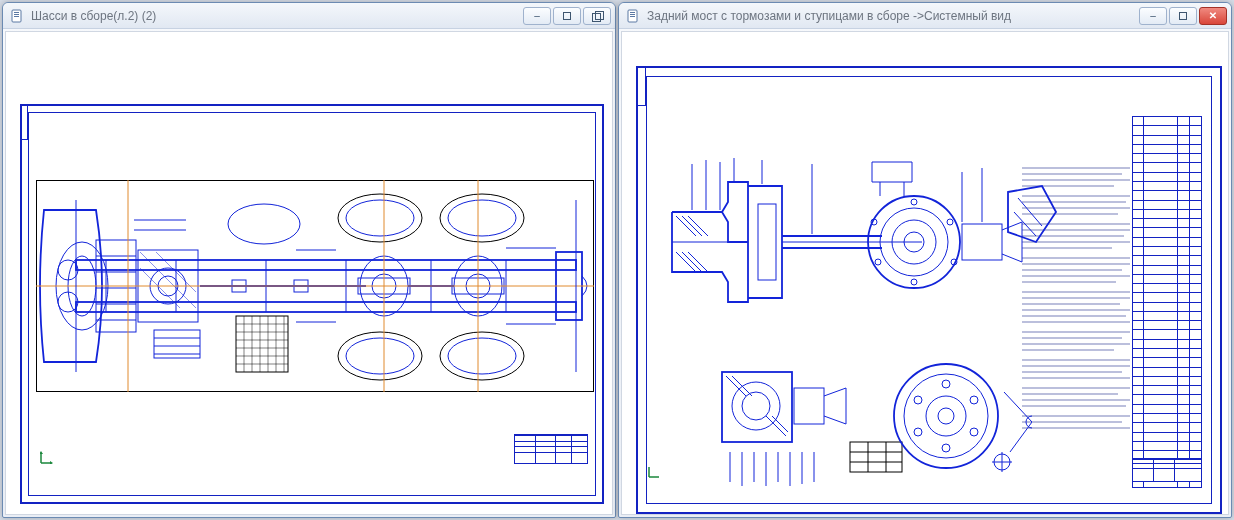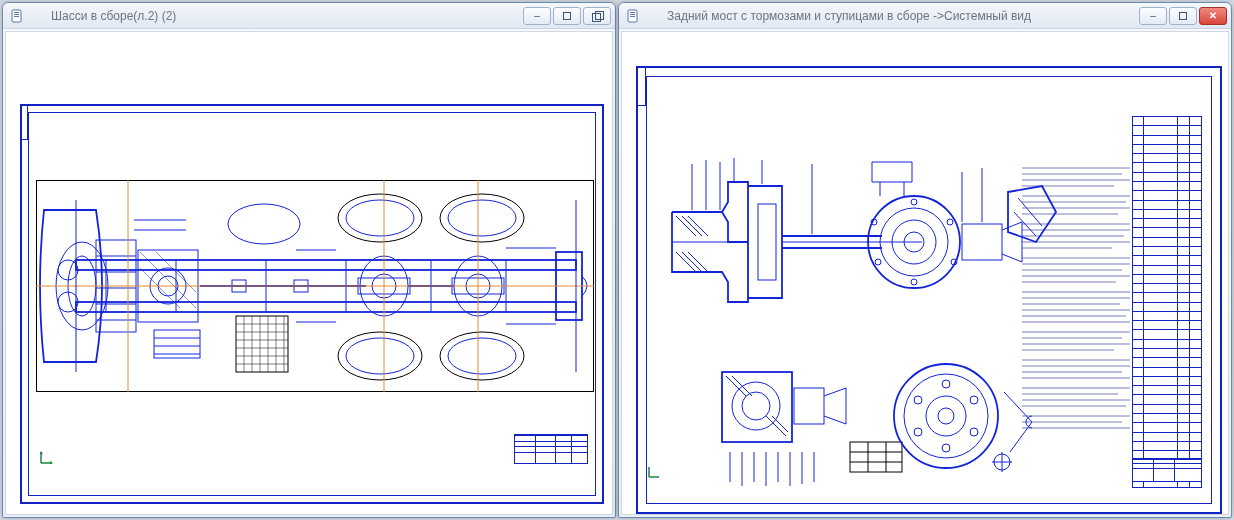--- a/index.html
+++ b/index.html
@@ -24,21 +24,20 @@
   .window.left  { left: 2px;  top: 2px; width: 614px; height: 516px; }
   .window.right { left: 618px; top: 2px; width: 614px; height: 516px; }
   .titlebar {
     height: 26px;
     display: flex;
     align-items: center;
     padding: 0 4px 0 6px;
     background: linear-gradient(#f4f7fb, #e1e8f2);
     border-bottom: 1px solid #c7d2e2;
     border-radius: 6px 6px 0 0;
-    gap: 20px;
   }
   .titlebar .doc-icon {
     width: 16px; height: 16px;
     margin-right: 6px;
     display: flex; align-items: center; justify-content: center;
   }
   .titlebar .title {
     flex: 1;
     color: #6d7580;
     font-size: 12px;

